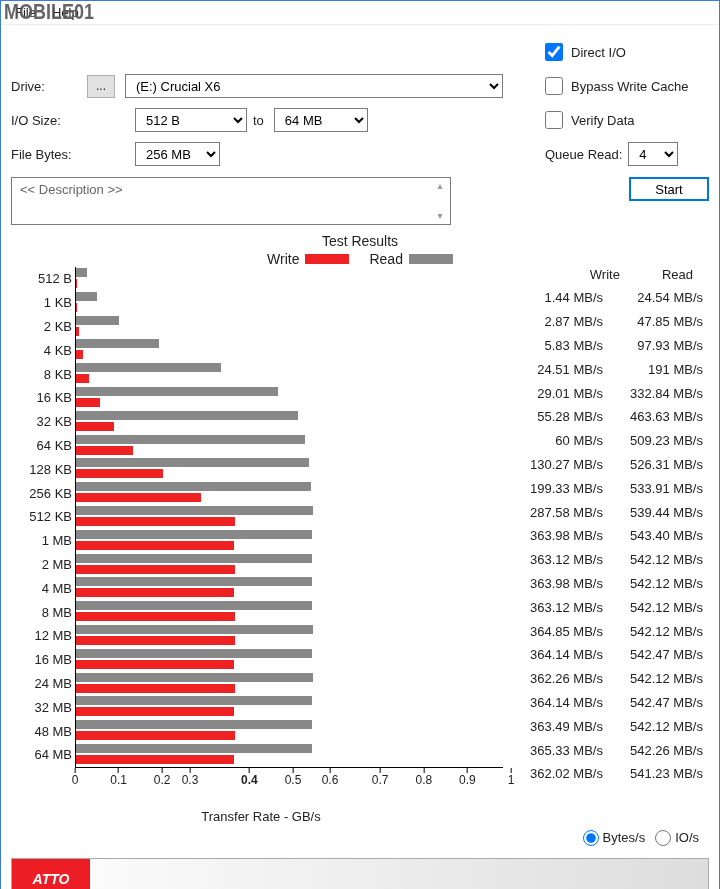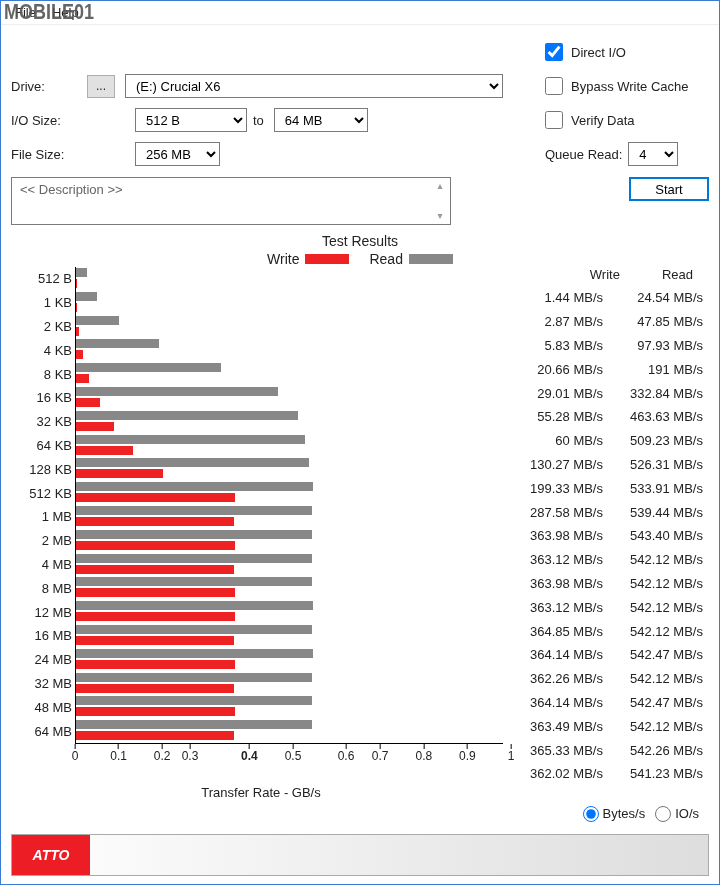--- a/index.html
+++ b/index.html
@@ -88,21 +88,21 @@
           <select class="drive"><option>(E:) Crucial X6</option></select>
         </div>
         <div class="row">
           <div class="label">I/O Size:</div>
           <div style="width:48px"></div>
           <select class="iosize"><option>512 B</option></select>
           <span class="to">to</span>
           <select class="iosize2"><option>64 MB</option></select>
         </div>
         <div class="row">
-          <div class="label">File Size:</div>
+          <div class="label">File Bytes:</div>
           <select class="filesize"><option>256 MB</option></select>
         </div>
       </div>
       <div class="rightcol">
         <div class="chk">
           <input type="checkbox" id="c1" checked="" style="">
           <label for="c1">Direct I/O</label>
         </div>
         <div class="chk">
           <input type="checkbox" id="c2" style="">
@@ -201,20 +201,27 @@
               </div>
             </div>
             <div class="chartrow">
               <div class="yl" style="margin-left:-56px">128 KB</div>
               <div class="bars">
                 <div class="bar rd" style="width:232.78476px"></div>
                 <div class="bar wr" style="width:86.90788px"></div>
               </div>
             </div>
             <div class="chartrow">
+              <div class="yl" style="margin-left:-56px">256 KB</div>
+              <div class="bars">
+                <div class="bar rd" style="width:235.19584px"></div>
+                <div class="bar wr" style="width:125.38488px"></div>
+              </div>
+            </div>
+            <div class="chartrow">
               <div class="yl" style="margin-left:-56px">512 KB</div>
               <div class="bars">
                 <div class="bar rd" style="width:236.9224px"></div>
                 <div class="bar wr" style="width:158.69528000000003px"></div>
               </div>
             </div>
             <div class="chartrow">
               <div class="yl" style="margin-left:-56px">1 MB</div>
               <div class="bars">
                 <div class="bar rd" style="width:236.36432000000002px"></div>
@@ -303,21 +310,21 @@
               <div>0.3</div>
             </div>
             <div class="xtick" style="left: 174.4px; font-weight: bold;">
               <div class="t"></div>
               <div>0.4</div>
             </div>
             <div class="xtick" style="left: 218px;">
               <div class="t"></div>
               <div>0.5</div>
             </div>
-            <div class="xtick" style="left: 271px;">
+            <div class="xtick" style="left: 255px;">
               <div class="t"></div>
               <div>0.6</div>
             </div>
             <div class="xtick" style="left: 305.2px;">
               <div class="t"></div>
               <div>0.7</div>
             </div>
             <div class="xtick" style="left: 348.8px;">
               <div class="t"></div>
               <div>0.8</div>
@@ -345,21 +352,21 @@
             </div>
             <div class="numrow">
               <div class="nv">2.87 MB/s</div>
               <div class="nv">47.85 MB/s</div>
             </div>
             <div class="numrow">
               <div class="nv">5.83 MB/s</div>
               <div class="nv">97.93 MB/s</div>
             </div>
             <div class="numrow">
-              <div class="nv">20.66 MB/s</div>
+              <div class="nv">24.51 MB/s</div>
               <div class="nv">191 MB/s</div>
             </div>
             <div class="numrow">
               <div class="nv">29.01 MB/s</div>
               <div class="nv">332.84 MB/s</div>
             </div>
             <div class="numrow">
               <div class="nv">55.28 MB/s</div>
               <div class="nv">463.63 MB/s</div>
             </div>

